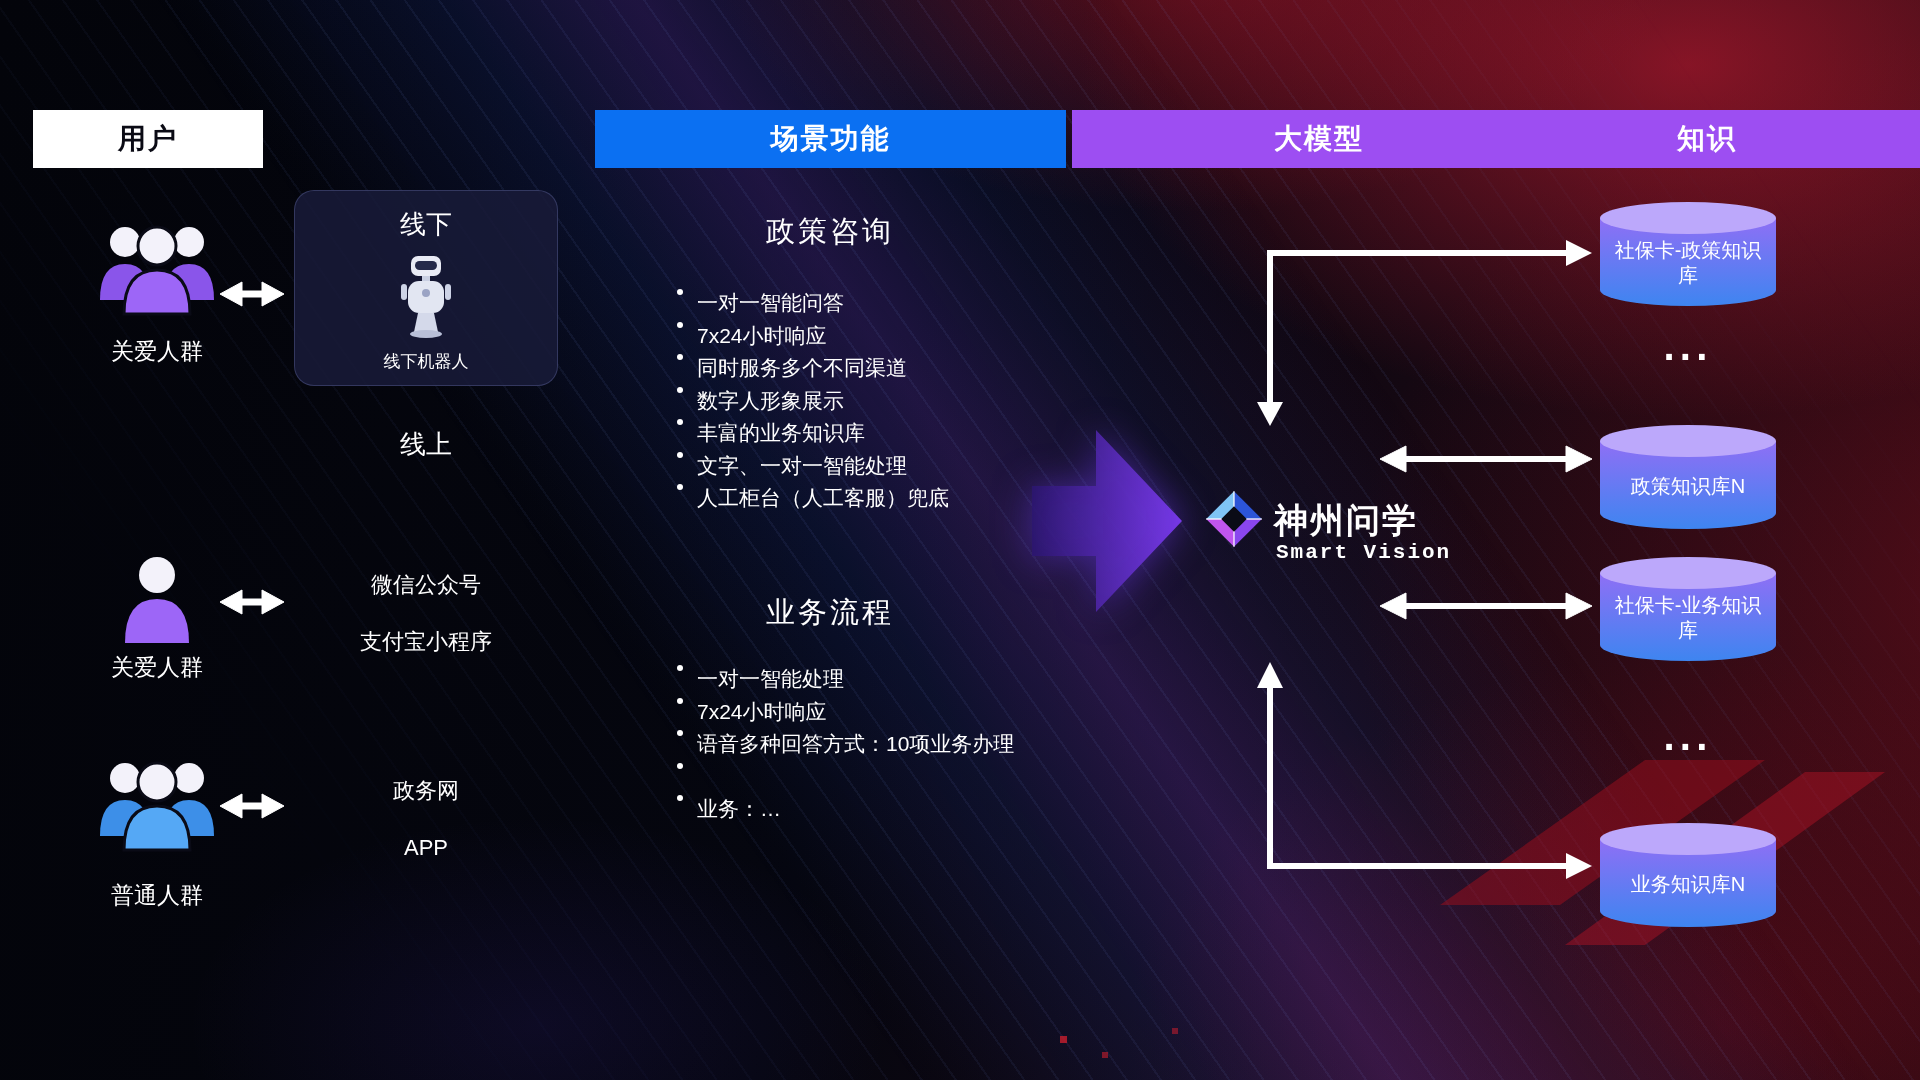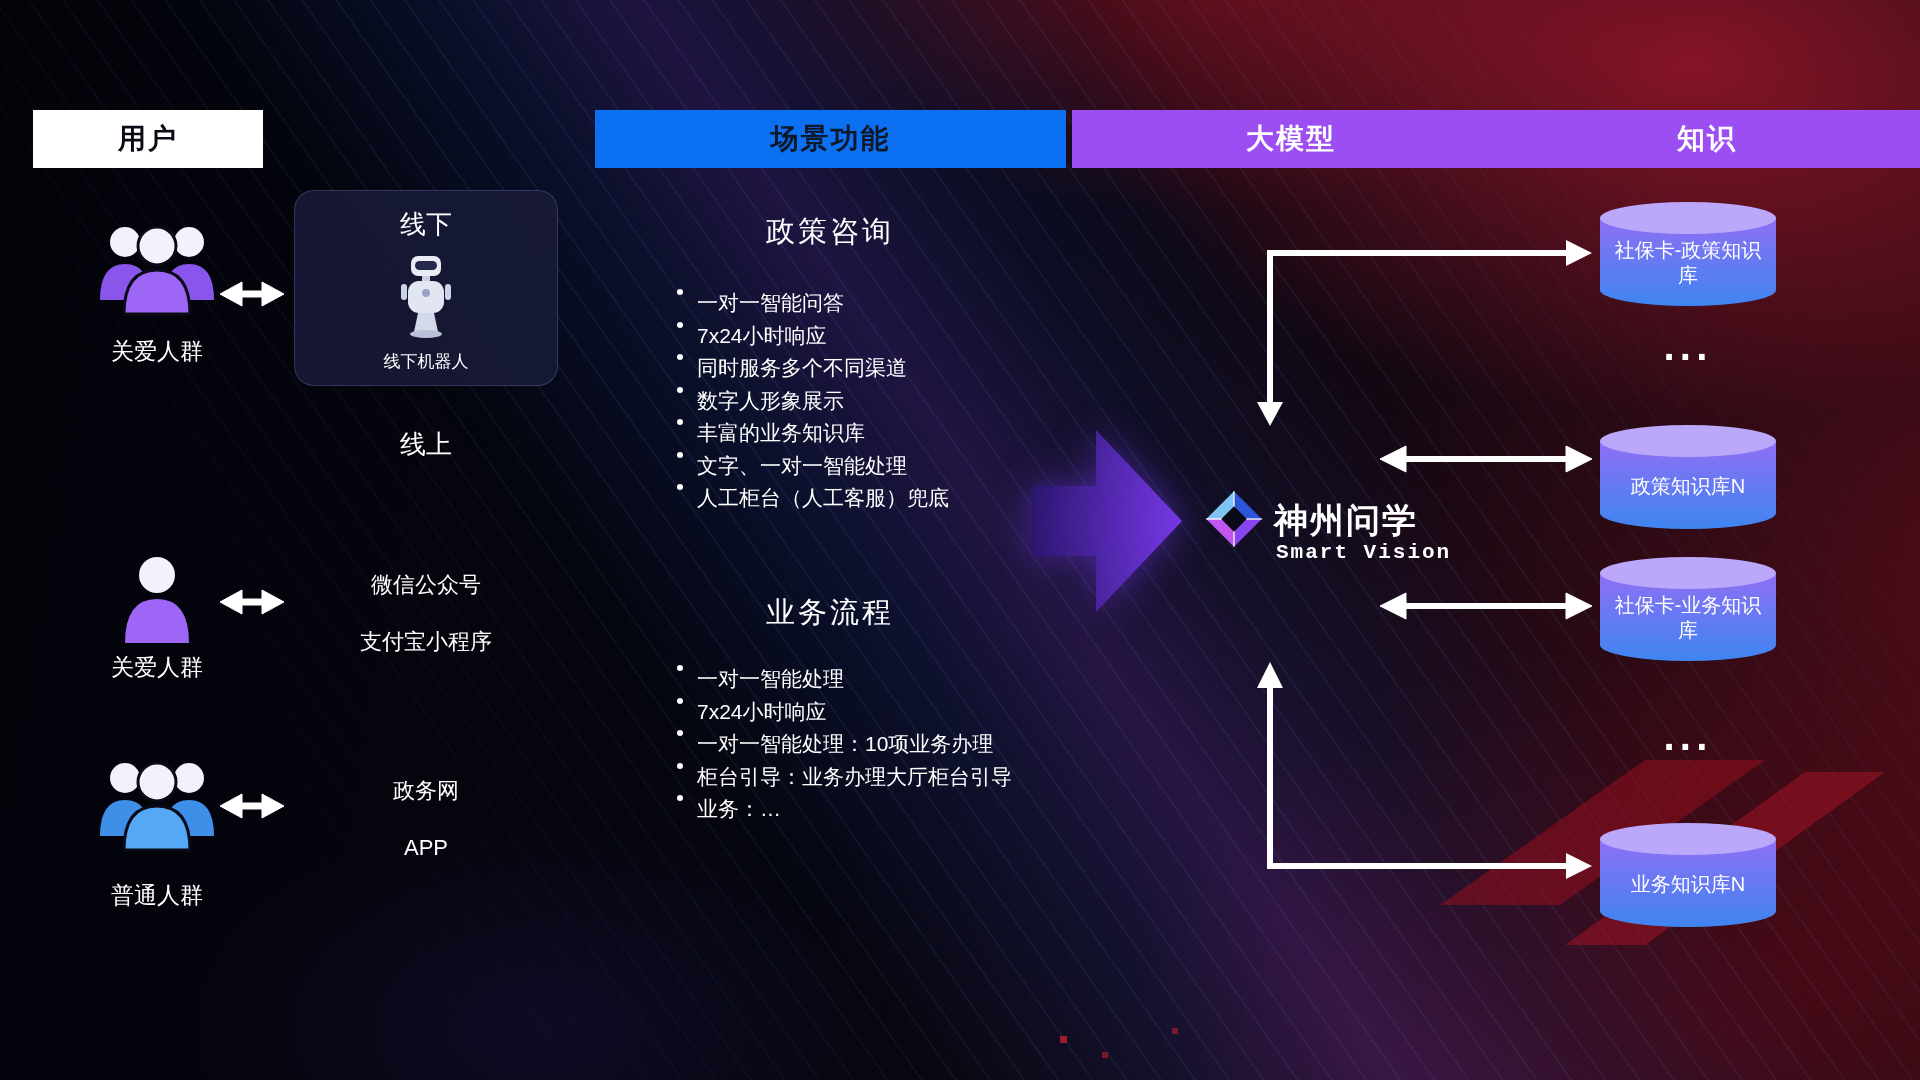--- a/index.html
+++ b/index.html
@@ -22,21 +22,21 @@
     -webkit-mask-image:linear-gradient(55deg, transparent 15%, #000 40% 70%, transparent 90%);
     mask-image:linear-gradient(55deg, transparent 15%, #000 40% 70%, transparent 90%);
   }
   .bg-shapes{position:absolute;inset:0;pointer-events:none;}
   
   .hdr{
     position:absolute;top:110px;height:58px;display:flex;align-items:center;justify-content:center;
     font-size:28px;font-weight:700;letter-spacing:2px;
   }
   .hdr.white{background:#ffffff;color:#0a0a14;}
-  .hdr.blue{background:#0b70f2;color:#0f172a;}
+  .hdr.blue{background:#0b70f2;color:#ffffff;}
   .hdr.purple{background:#9d4ef2;color:#fff;}
   
   .uicon{position:absolute;}
   .ulabel{position:absolute;width:180px;text-align:center;font-size:23px;color:#fff;}
   
   .tcard{
     position:absolute;left:294px;top:190px;width:264px;height:196px;border-radius:20px;
     background:rgba(24,26,56,.88);border:1px solid rgba(130,140,210,.28);
     display:flex;flex-direction:column;align-items:center;justify-content:space-between;
     padding:16px 0 12px 0;box-sizing:border-box;
@@ -90,21 +90,21 @@
   <svg class="bg-shapes" viewBox="0 0 1920 1080">
     <path d="M1440 905 L1645 760 L1765 760 L1560 905 Z" fill="rgba(150,15,30,.55)"></path>
     <path d="M1565 945 L1805 772 L1885 772 L1645 945 Z" fill="rgba(170,18,35,.5)"></path>
     <rect x="1060" y="1036" width="7" height="7" fill="rgba(200,30,45,.8)"></rect>
     <rect x="1102" y="1052" width="6" height="6" fill="rgba(200,30,45,.6)"></rect>
     <rect x="1172" y="1028" width="6" height="6" fill="rgba(200,30,45,.55)"></rect>
   </svg>
 
   <div class="hdr white" style="left:33px;width:230px;">用户</div>
   <div class="hdr blue" style="left:595px;width:471px;">场景功能</div>
-  <div class="hdr purple" style="left:1072px;width:438px;">大模型</div>
+  <div class="hdr purple" style="left:1072px;width:438px;padding-left:28px;">大模型</div>
   <div class="hdr purple" style="left:1479px;width:456px;">知识</div>
 
   <svg class="uicon" style="left:92px;top:212px;" width="130" height="114" viewBox="0 0 130 114">
     <circle cx="33" cy="30" r="15" fill="#f3f2fa"></circle>
     <path d="M8 88 Q8 52 33 52 Q58 52 58 88 Z" fill="#8a55ea"></path>
     <circle cx="97" cy="30" r="15" fill="#f3f2fa"></circle>
     <path d="M72 88 Q72 52 97 52 Q122 52 122 88 Z" fill="#8a55ea"></path>
     <circle cx="65" cy="34" r="19" fill="#f3f2fa" stroke="#0a0b16" stroke-width="3"></circle>
     <path d="M32 102 Q32 58 65 58 Q98 58 98 102 Z" fill="#9d66f7" stroke="#0a0b16" stroke-width="3"></path>
   </svg>
@@ -185,25 +185,24 @@
     <div class="li">
         <span class="dot"></span>
         <span class="li-t">一对一智能处理</span>
       </div>
     <div class="li">
         <span class="dot"></span>
         <span class="li-t">7x24小时响应</span>
       </div>
     <div class="li">
         <span class="dot"></span>
-        <span class="li-t">一对一智能处理：10项业务办理</span>
-      </div>
-    <div class="li">
-        <span class="dot"></span>
-        <span class="li-t">柜台引导：业务办理大厅柜台引导</span>
+        <span class="li-t">语音多种回答方式：10项业务办理</span>
+      </div>
+    <div class="li">
+        <span class="dot"></span>
       </div>
     <div class="li">
         <span class="dot"></span>
         <span class="li-t">业务：…</span>
       </div>
   </div>
 
   <svg class="big-arrow" style="left:1032px;top:430px;" width="150" height="182" viewBox="0 0 150 182">
     <polygon points="0,56 64,56 64,0 150,91 64,182 64,126 0,126" fill="url(#arrg)" opacity="0.95"></polygon>
   </svg>

